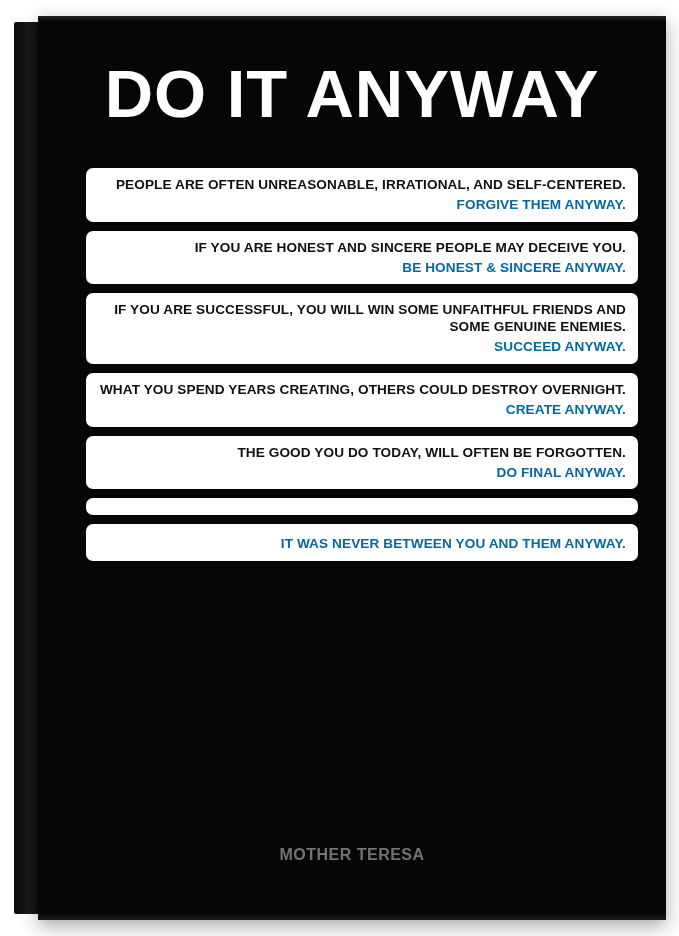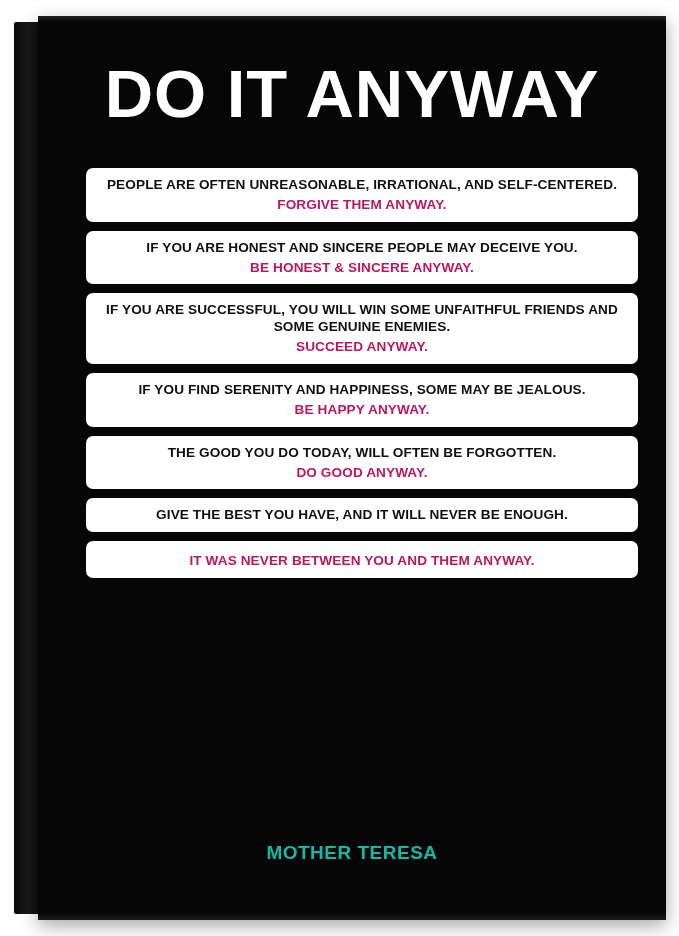--- a/index.html
+++ b/index.html
@@ -79,51 +79,51 @@
     width: 552px;
     display: flex;
     flex-direction: column;
     gap: 9px;
   }
 
   .quote-card {
     background: #ffffff;
     border-radius: 7px;
     padding: 9px 12px 8px 12px;
-    text-align: center;
+    text-align: right;
     box-sizing: border-box;
   }
 
   .quote-main {
     display: block;
     color: #101010;
     font-size: 13.6px;
     font-weight: bold;
     line-height: 1.25;
     letter-spacing: 0.1px;
   }
 
   .quote-accent {
     display: block;
-    color: #be185d;
+    color: #0369a1;
     font-size: 13.6px;
     font-weight: bold;
     line-height: 1.3;
     margin-top: 2px;
     letter-spacing: 0.1px;
   }
 
   #author {
     position: absolute;
     left: 0;
     right: 0;
     bottom: 56px;
     text-align: center;
-    color: #14b8a6;
-    font-size: 19px;
+    color: #737373;
+    font-size: 16px;
     font-weight: bold;
     letter-spacing: 0.5px;
   }
 </style>
 </head>
 <body>
 
 <div id="poster-wrap">
 
   <div id="canvas-edge"></div>
@@ -143,33 +143,32 @@
       <div class="quote-card">
         <span class="quote-main">IF YOU ARE HONEST AND SINCERE PEOPLE MAY DECEIVE YOU.</span>
         <span class="quote-accent">BE HONEST &amp; SINCERE ANYWAY.</span>
       </div>
 
       <div class="quote-card">
         <span class="quote-main">IF YOU ARE SUCCESSFUL, YOU WILL WIN SOME UNFAITHFUL FRIENDS AND SOME GENUINE ENEMIES.</span>
         <span class="quote-accent">SUCCEED ANYWAY.</span>
       </div>
 
+      <div class="quote-card">
+        <span class="quote-main">WHAT YOU SPEND YEARS CREATING, OTHERS COULD DESTROY OVERNIGHT.</span>
+        <span class="quote-accent">CREATE ANYWAY.</span>
+      </div>
+
 
       <div class="quote-card">
-        <span class="quote-main">IF YOU FIND SERENITY AND HAPPINESS, SOME MAY BE JEALOUS.</span>
-        <span class="quote-accent">BE HAPPY ANYWAY.</span>
+        <span class="quote-main">THE GOOD YOU DO TODAY, WILL OFTEN BE FORGOTTEN.</span>
+        <span class="quote-accent">DO FINAL ANYWAY.</span>
       </div>
 
       <div class="quote-card">
-        <span class="quote-main">THE GOOD YOU DO TODAY, WILL OFTEN BE FORGOTTEN.</span>
-        <span class="quote-accent">DO GOOD ANYWAY.</span>
-      </div>
-
-      <div class="quote-card">
-        <span class="quote-main">GIVE THE BEST YOU HAVE, AND IT WILL NEVER BE ENOUGH.</span>
       </div>
 
       <div class="quote-card">
         <span class="quote-accent">IT WAS NEVER BETWEEN YOU AND THEM ANYWAY.</span>
       </div>
 
     </div>
 
     <div id="author">MOTHER TERESA</div>
 

